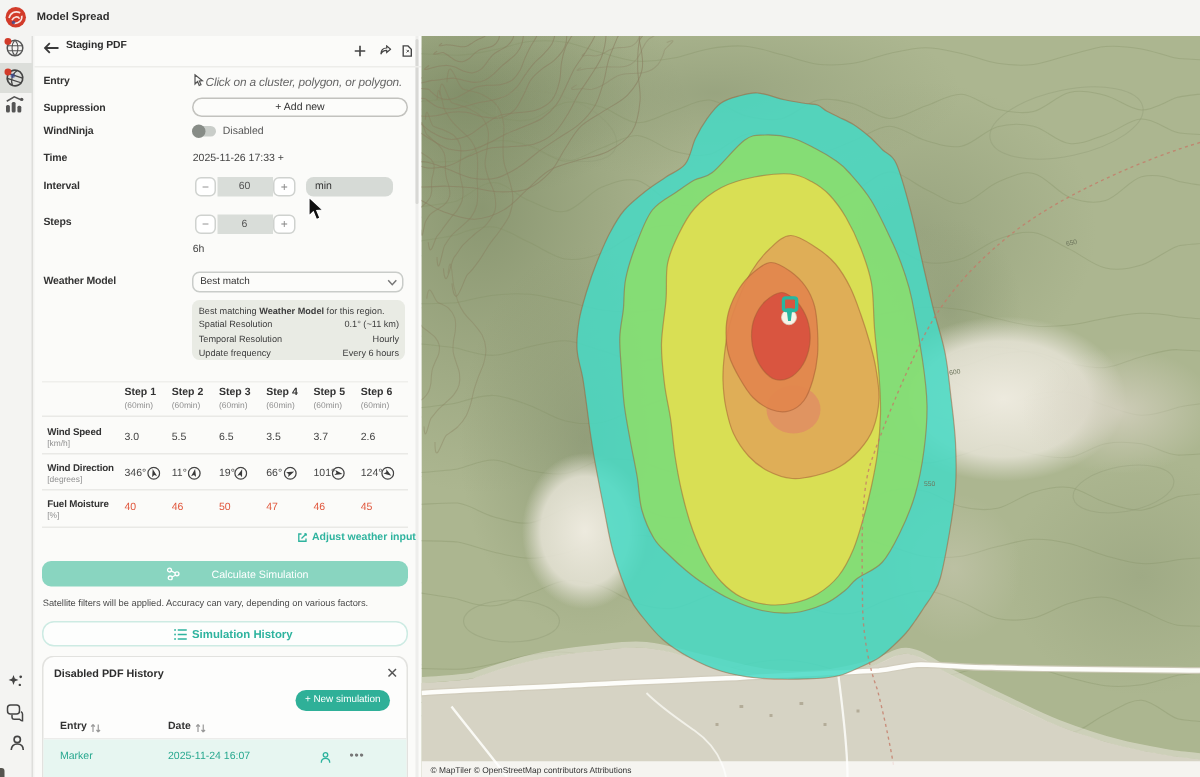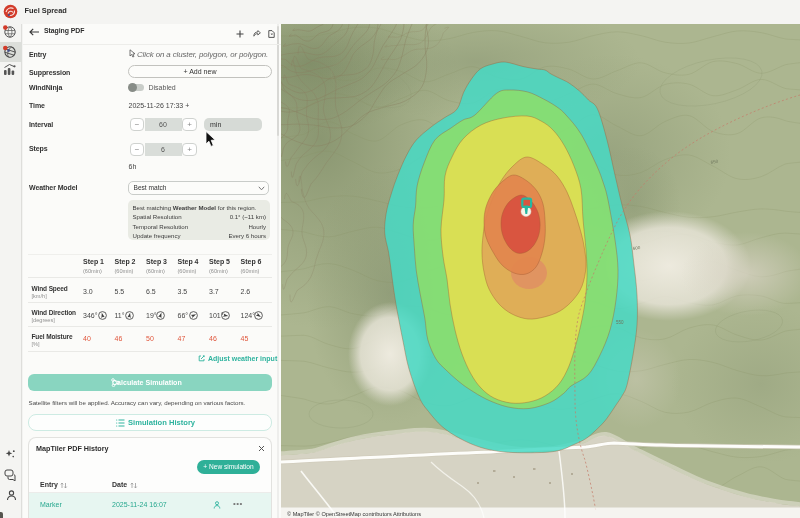--- a/index.html
+++ b/index.html
@@ -10,21 +10,21 @@
 .sub { position:absolute; font-size:5.6px; color:#909090; }
 </style></head>
 <body>
 
 <div class="abs" style="left:0;top:0;width:800px;height:24px;background:#f4f4f2;"></div>
 <svg class="abs" style="left:3px;top:4px" width="15" height="15" viewBox="0 0 15 15">
  <circle cx="7.5" cy="7.5" r="6.8" fill="#d23b2a"></circle>
  <path d="M3,8 C4,4.5 7,3 10.5,4.5 M11.5,6.5 C12,9.5 9.5,12 6,11.5 M5,9.5 C6,7 9,6.5 10,8.5" stroke="#fff" stroke-width="1.1" fill="none" opacity="0.85"></path>
  <circle cx="6" cy="11" r="1.2" fill="#3b4a8f" opacity="0.8"></circle>
 </svg>
-<div class="abs" style="left:24.5px;top:6px;font-size:7.4px;font-weight:bold;color:#2d2d2d;">Fuel Spread</div>
+<div class="abs" style="left:24.5px;top:6px;font-size:7.4px;font-weight:bold;color:#2d2d2d;">Model Spread</div>
 
 <div class="abs" style="left:0;top:24px;width:22px;height:494px;background:#f4f4f2;border-right:1px solid #dededb;"></div>
 <div class="abs" style="left:0;top:42px;width:22px;height:20px;background:#dcdeda;"></div>
 
 <svg class="abs" style="left:2px;top:25px" width="16" height="14" viewBox="0 0 16 14">
  <circle cx="8" cy="7" r="5.2" fill="none" stroke="#555" stroke-width="1"></circle>
  <path d="M3.2,5.5 h9.6 M3.2,8.8 h9.6 M8,1.8 c-2.6,2.6 -2.6,7.8 0,10.4 M8,1.8 c2.6,2.6 2.6,7.8 0,10.4" stroke="#555" stroke-width="0.7" fill="none"></path>
  <circle cx="3.3" cy="2.6" r="2.3" fill="#d23b2a"></circle>
 </svg>
 
@@ -205,35 +205,35 @@
 </svg>
 <div class="abs" style="left:208px;top:355px;font-size:7px;font-weight:bold;color:#2eb39e;">Adjust weather input</div>
 
 <div class="abs" style="left:28px;top:373.5px;width:244px;height:17.5px;background:#89d5c0;border-radius:6px;"></div>
 <svg class="abs" style="left:111px;top:378px" width="9" height="9" viewBox="0 0 9 9">
  <circle cx="2" cy="2" r="1.3" fill="none" stroke="#fff" stroke-width="0.9"></circle>
  <circle cx="7" cy="4.5" r="1.3" fill="none" stroke="#fff" stroke-width="0.9"></circle>
  <circle cx="2.5" cy="7.3" r="1.3" fill="none" stroke="#fff" stroke-width="0.9"></circle>
  <path d="M3.2,2.6 L5.8,4 M5.9,5.5 L3.6,6.7" stroke="#fff" stroke-width="0.8"></path>
 </svg>
-<div class="abs" style="left:112px;top:378.5px;font-size:7.1px;color:#fff;font-weight:bold;">Calculate Simulation</div>
+<div class="abs" style="left:141px;top:378.5px;font-size:7.1px;color:#fff;">Calculate Simulation</div>
 
 <div class="abs" style="left:28.5px;top:398.5px;font-size:6.2px;color:#4a4a4a;">Satellite filters will be applied. Accuracy can vary, depending on various factors.</div>
 
 <div class="abs" style="left:28px;top:413.5px;width:244px;height:17.5px;border:1px solid #cdebe3;border-radius:8px;background:#fdfefd;"></div>
 <svg class="abs" style="left:116px;top:418.5px" width="9" height="8" viewBox="0 0 9 8">
  <path d="M2.5,1 H8.5 M2.5,4 H8.5 M2.5,7 H8.5" stroke="#2eb39e" stroke-width="1"></path>
  <circle cx="0.7" cy="1" r="0.6" fill="#2eb39e"></circle>
     <circle cx="0.7" cy="4" r="0.6" fill="#2eb39e"></circle>
     <circle cx="0.7" cy="7" r="0.6" fill="#2eb39e"></circle>
 </svg>
 <div class="abs" style="left:128px;top:418px;font-size:7.6px;font-weight:bold;color:#2eb39e;">Simulation History</div>
 
 <div class="abs" style="left:28px;top:437px;width:244px;height:81px;border:1px solid #e2e2df;border-radius:8px 8px 0 0;border-bottom:none;background:#fdfdfc;"></div>
-<div class="abs" style="left:36px;top:444px;font-size:7.2px;font-weight:bold;color:#2d2d2d;">MapTiler PDF History</div>
+<div class="abs" style="left:36px;top:444px;font-size:7.2px;font-weight:bold;color:#2d2d2d;">Disabled PDF History</div>
 <svg class="abs" style="left:258px;top:445px" width="7" height="7" viewBox="0 0 7 7">
  <path d="M1,1 L6,6 M6,1 L1,6" stroke="#555" stroke-width="1"></path>
 </svg>
 <div class="abs" style="left:197px;top:459.5px;width:63px;height:14.5px;background:#2fb098;border-radius:7px;text-align:center;line-height:14.5px;font-size:6.6px;color:#fff;">+ New simulation</div>
 
 <div class="abs" style="left:40px;top:481px;font-size:7px;font-weight:bold;color:#333;">Entry</div>
 <svg class="abs" style="left:60px;top:481.5px" width="8" height="7" viewBox="0 0 8 7">
  <path d="M2,6 V1 M2,1 L0.8,2.4 M2,1 L3.2,2.4" stroke="#999" stroke-width="0.8" fill="none"></path>
  <path d="M5.5,1 V6 M5.5,6 L4.3,4.6 M5.5,6 L6.7,4.6" stroke="#999" stroke-width="0.8" fill="none"></path>
 </svg>

